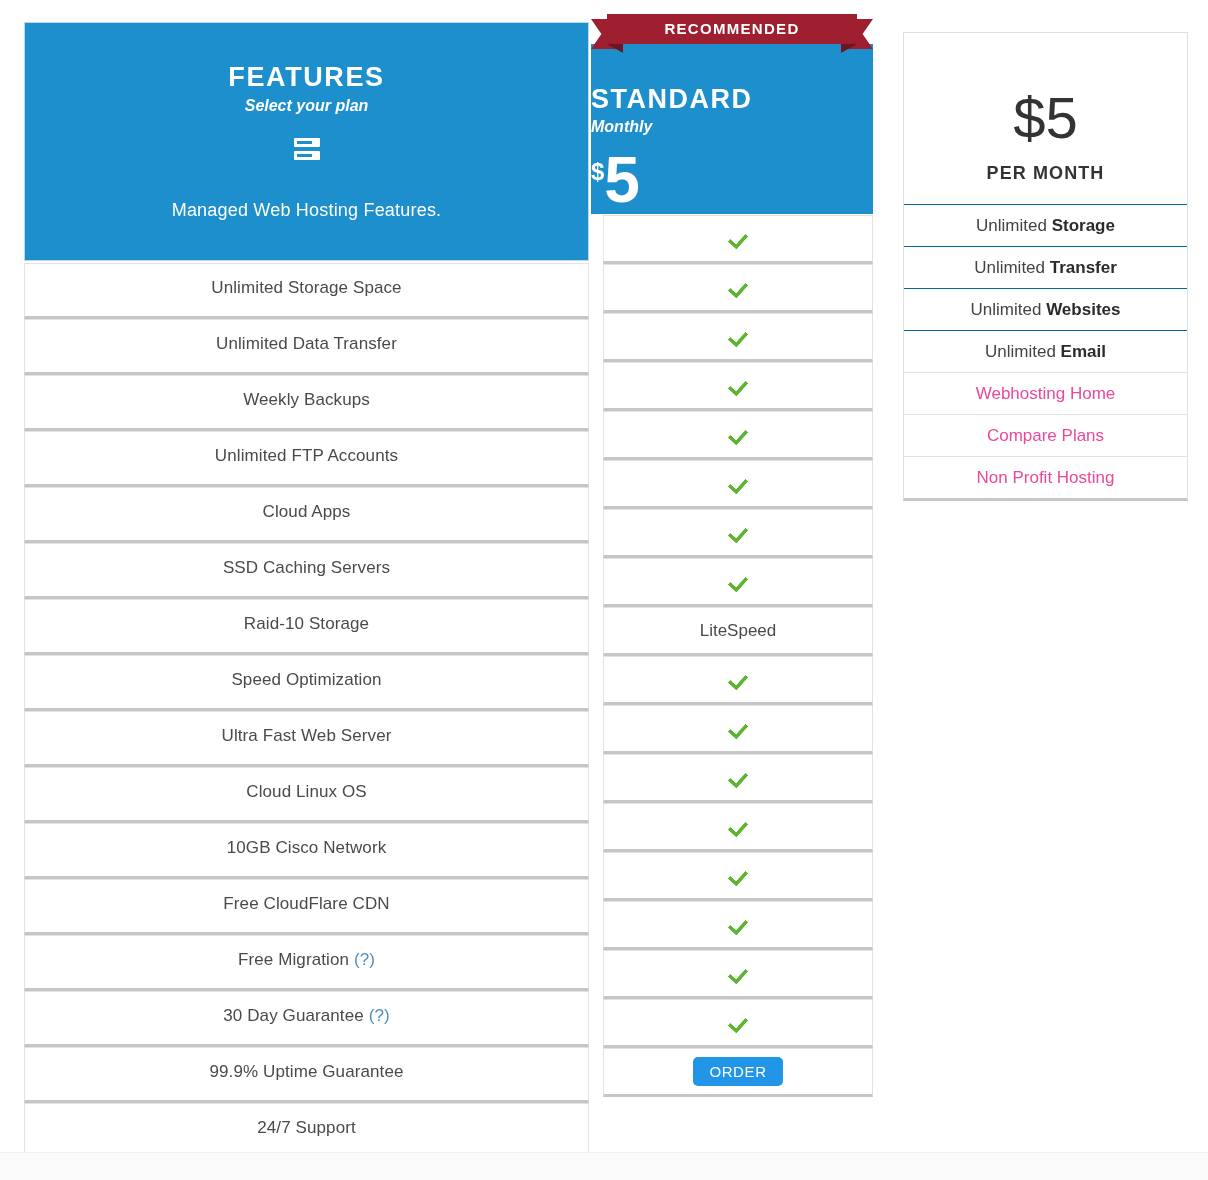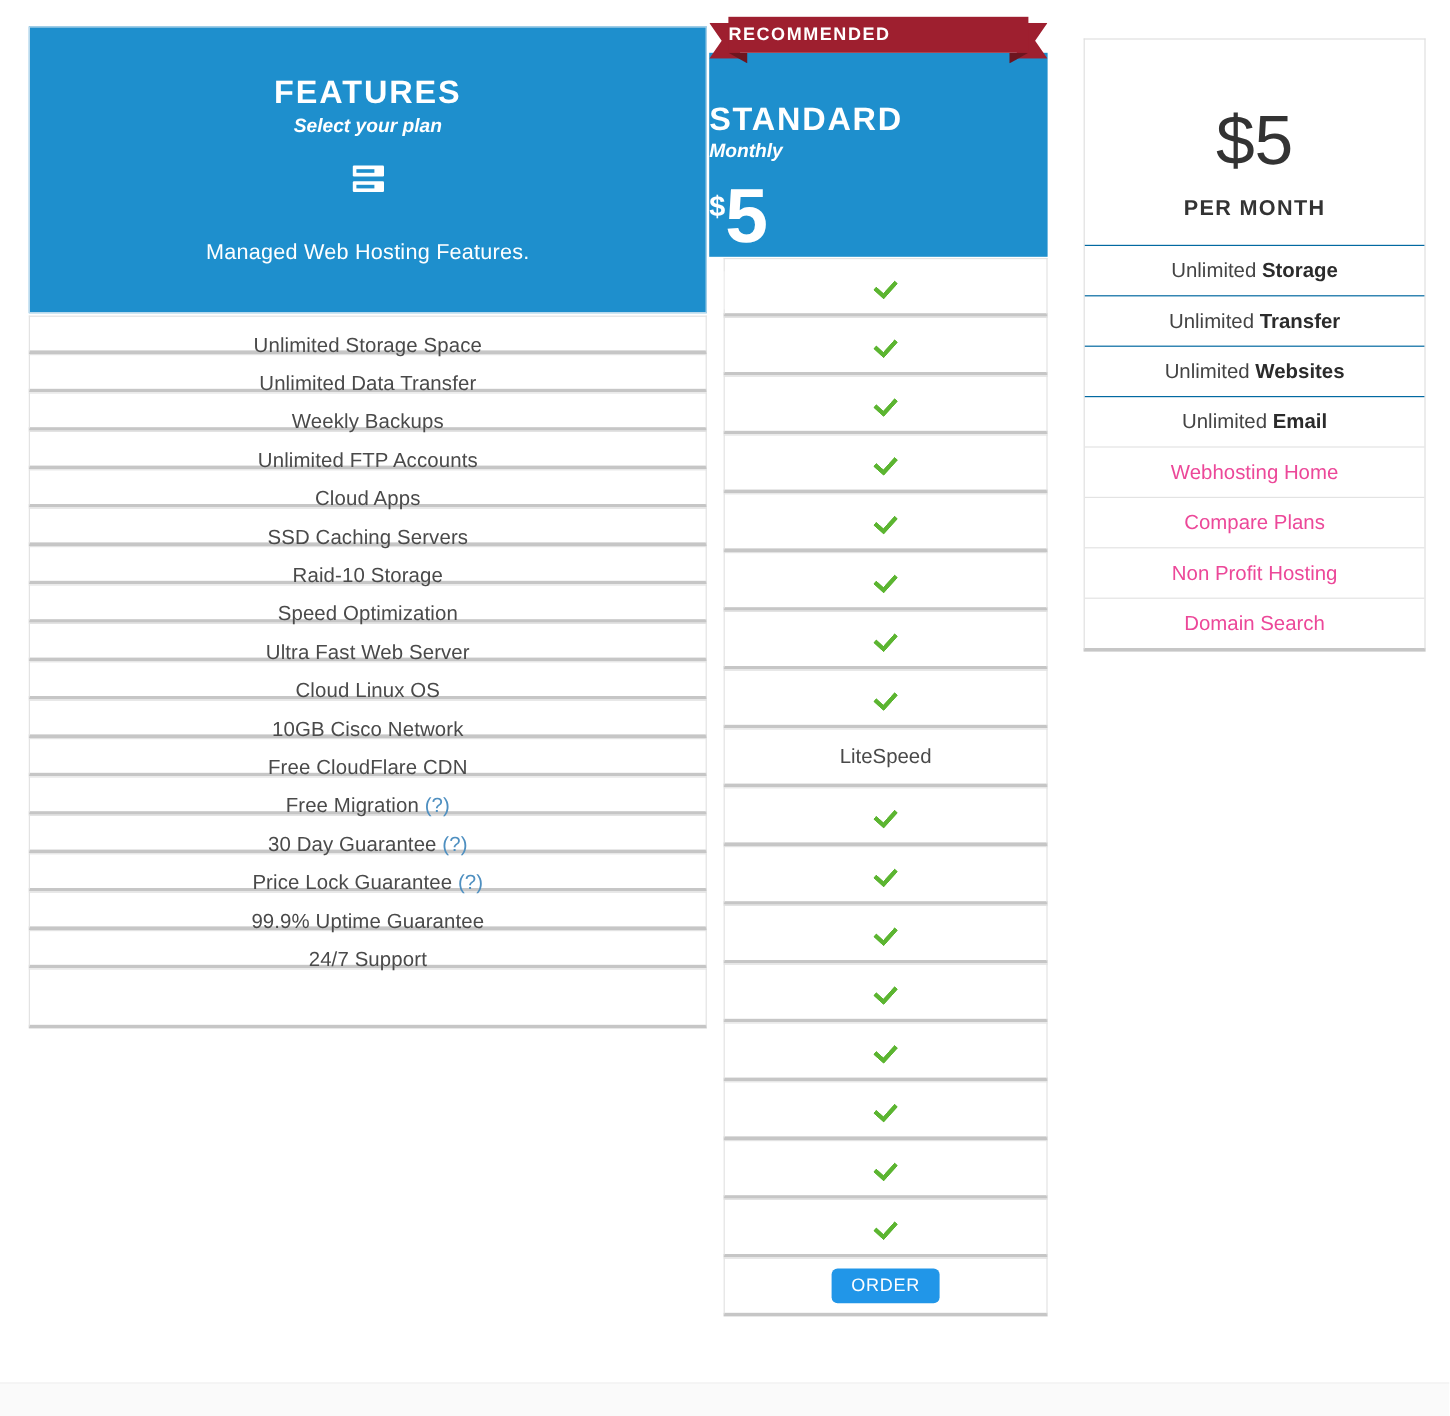--- a/index.html
+++ b/index.html
@@ -72,21 +72,21 @@
     width: 15px; height: 3px;
     background: #1e8fcd;
   }
   .feat-desc {
     font-size: 18px;
     margin-top: 38px;
     letter-spacing: 0.2px;
   }
   .feat-rows { margin-top: 2px; }
   .feat-row {
-    height: 32px;
+    height: 56px;
     line-height: 47px;
     text-align: center;
     font-size: 17px;
     color: #4a4a4a;
     background: #ffffff;
     border: 1px solid #e3e3e3;
     border-bottom: 3px solid #c6c6c6;
     letter-spacing: 0.1px;
   }
   .feat-row.blank { height: 50px; }
@@ -109,20 +109,21 @@
   }
   .ribbon-body {
     position: absolute;
     left: 16px; top: 0;
     width: 250px; height: 30px;
     background: #9e1f2f;
     color: #ffffff;
     font-size: 15px;
     font-weight: bold;
     letter-spacing: 1.3px;
+    text-align: center;
     line-height: 30px;
   }
   .ribbon-tail {
     position: absolute;
     top: 5px;
     width: 26px; height: 30px;
     background: #9e1f2f;
   }
   .ribbon-tail.left {
     left: 0;
@@ -336,21 +337,20 @@
         <div class="feat-row"><span>Cloud Apps</span></div>
         <div class="feat-row"><span>SSD Caching Servers</span></div>
         <div class="feat-row"><span>Raid-10 Storage</span></div>
         <div class="feat-row"><span>Speed Optimization</span></div>
         <div class="feat-row"><span>Ultra Fast Web Server</span></div>
         <div class="feat-row"><span>Cloud Linux OS</span></div>
         <div class="feat-row"><span>10GB Cisco Network</span></div>
         <div class="feat-row"><span>Free CloudFlare CDN</span></div>
         <div class="feat-row"><span>Free Migration</span> <span class="qmark">(?)</span></div>
         <div class="feat-row"><span>30 Day Guarantee</span> <span class="qmark">(?)</span></div>
-        <div class="feat-row"><span>Price Lock Guarantee</span> <span class="qmark">(?)</span></div>
         <div class="feat-row"><span>99.9% Uptime Guarantee</span></div>
         <div class="feat-row"><span>24/7 Support</span></div>
         <div class="feat-row blank"></div>
       </div>
   </div>
 
   <div class="plan-col">
     <div class="ribbon">
       <div class="ribbon-tail left"></div>
       <div class="ribbon-tail right"></div>
@@ -432,18 +432,17 @@
     <div id="sidebar-specs">
         <div class="side-item"><span>Unlimited </span><b>Storage</b></div>
         <div class="side-item"><span>Unlimited </span><b>Transfer</b></div>
         <div class="side-item"><span>Unlimited </span><b>Websites</b></div>
         <div class="side-item"><span>Unlimited </span><b>Email</b></div>
       </div>
     <div id="sidebar-nav">
         <div class="side-link">Webhosting Home</div>
         <div class="side-link">Compare Plans</div>
         <div class="side-link">Non Profit Hosting</div>
-        <div class="side-link">Domain Search</div>
       </div>
   </div>
 
   <div class="bottom-band"></div>
 </div>
 
 </body></html>

